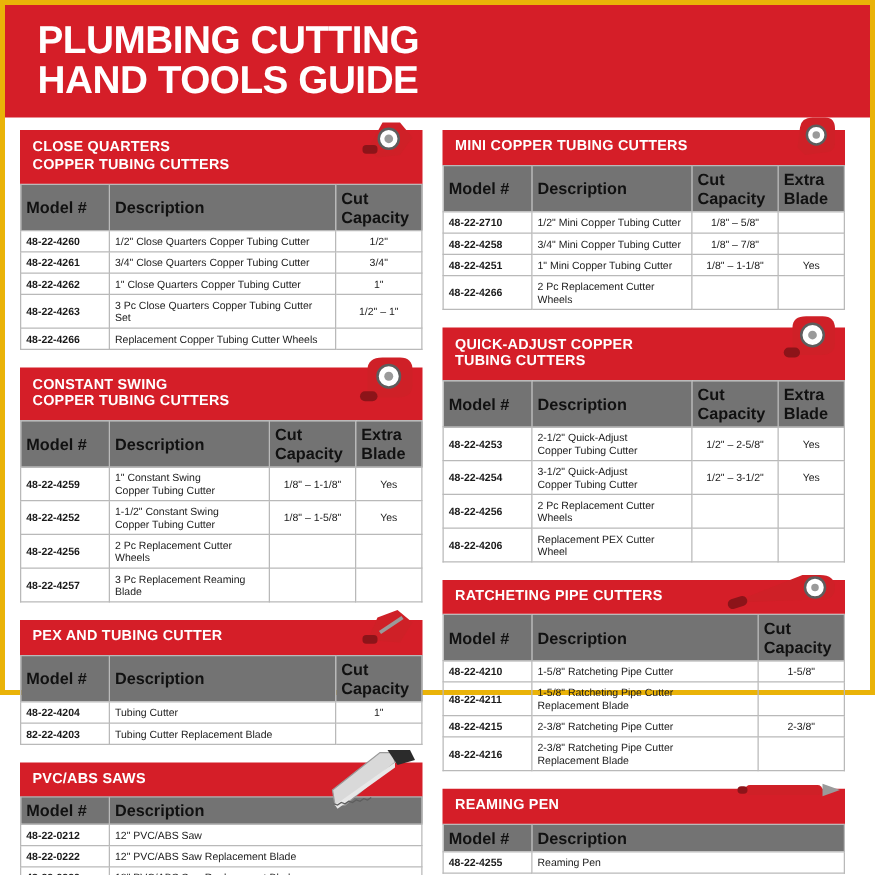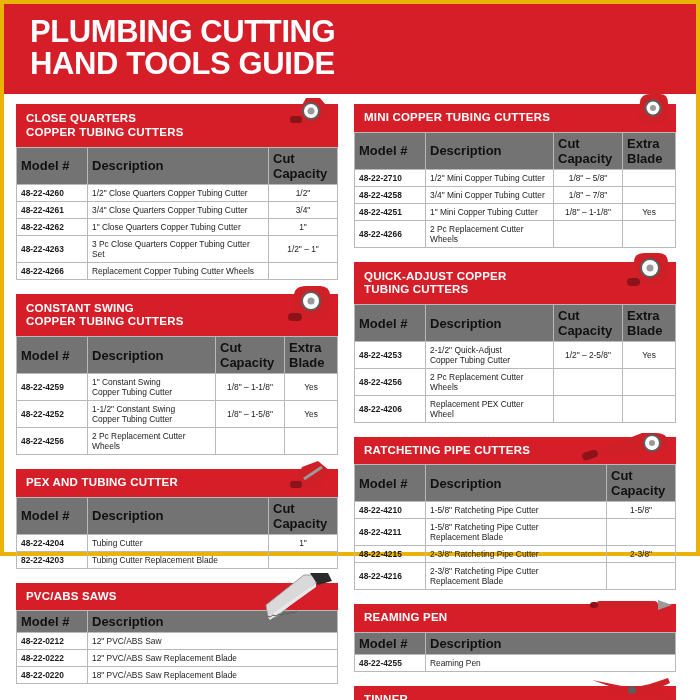--- a/index.html
+++ b/index.html
@@ -208,20 +208,26 @@
 Copper Tubing Cutter</td>
                 <td class="center">1/8" – 1-5/8"</td>
                 <td class="center">Yes</td>
               </tr>
               <tr>
                 <td class="model">48-22-4256</td>
                 <td class="">2 Pc Replacement Cutter Wheels</td>
                 <td class="center"></td>
                 <td class="center"></td>
               </tr>
+              <tr>
+                <td class="model">48-22-4257</td>
+                <td class="">3 Pc Replacement Reaming Blade</td>
+                <td class="center"></td>
+                <td class="center"></td>
+              </tr>
             </tbody>
           </table>
         </div>
         <div class="section">
           <div class="tool"><svg width="46" height="40" viewBox="0 0 46 40">
         <path d="M6 30 L14 12 L30 6 L42 16 L32 32 Z" fill="#cf2027"></path>
         <path d="M16 24 L34 12" stroke="#9a9a9a" stroke-width="3"></path>
         <rect x="2" y="26" width="12" height="7" rx="3" fill="#8c1419"></rect>
       </svg></div>
           <div class="sec-title">PEX AND TUBING CUTTER</div>
@@ -344,20 +350,27 @@
             </thead>
             <tbody>
               <tr>
                 <td class="model">48-22-4253</td>
                 <td class="" style="white-space: pre-line;">2-1/2" Quick-Adjust
 Copper Tubing Cutter</td>
                 <td class="center">1/2" – 2-5/8"</td>
                 <td class="center">Yes</td>
               </tr>
               <tr>
+                <td class="model">48-22-4254</td>
+                <td class="" style="white-space: pre-line;">3-1/2" Quick-Adjust
+Copper Tubing Cutter</td>
+                <td class="center">1/2" – 3-1/2"</td>
+                <td class="center">Yes</td>
+              </tr>
+              <tr>
                 <td class="model">48-22-4256</td>
                 <td class="">2 Pc Replacement Cutter Wheels</td>
                 <td class="center"></td>
                 <td class="center"></td>
               </tr>
               <tr>
                 <td class="model">48-22-4206</td>
                 <td class="">Replacement PEX Cutter Wheel</td>
                 <td class="center"></td>
                 <td class="center"></td>

